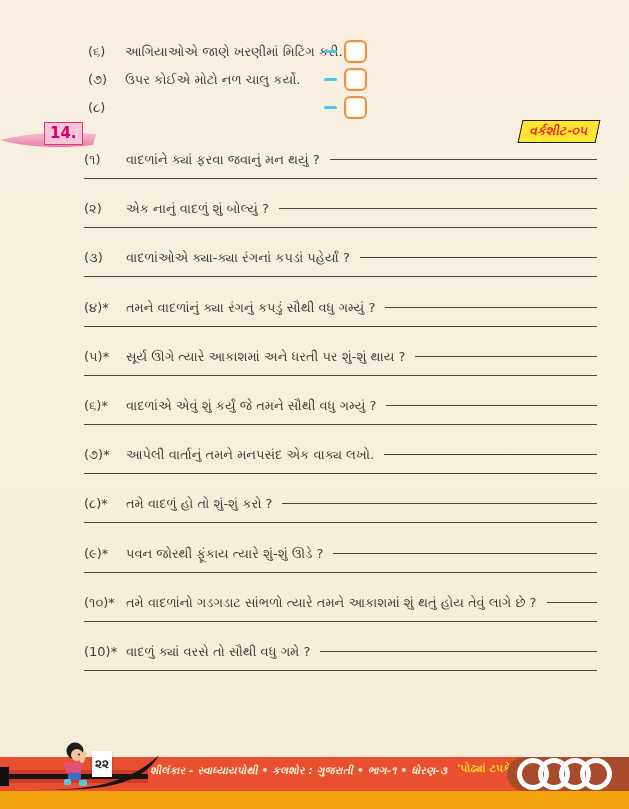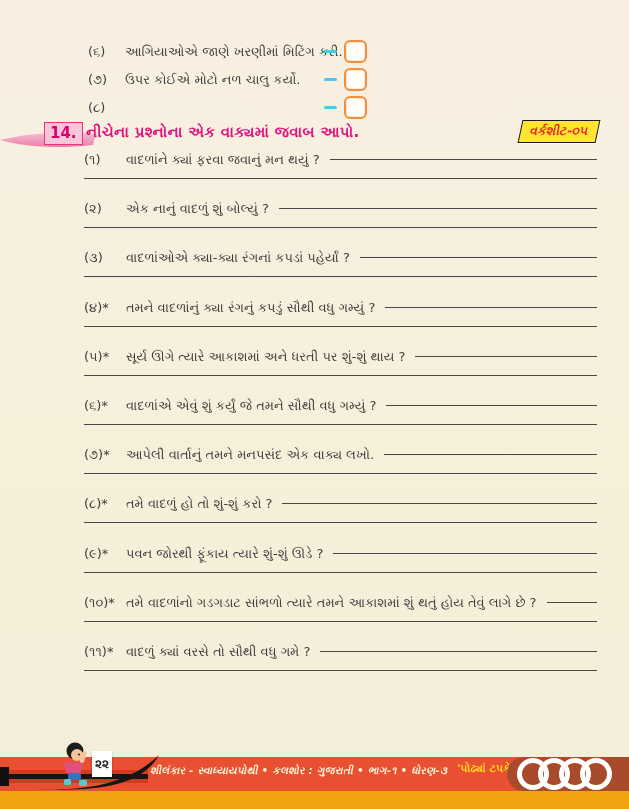--- a/index.html
+++ b/index.html
@@ -103,21 +103,20 @@
   <svg class="ribbon" width="96" height="20" viewBox="0 0 96 20">
     <defs>
       <linearGradient id="rg" x1="0" y1="0" x2="0" y2="1">
         <stop offset="0" stop-color="#f6bfd4"></stop>
           <stop offset="1" stop-color="#e87fa8"></stop>
       </linearGradient>
     </defs>
     <path d="M0,10 C28,3 62,1 96,4 L93,15 C60,19 24,17 0,10 Z" fill="url(#rg)"></path>
   </svg>
   <span class="section-num">14.</span>
-  <span class="section-title">નીચેના પ્રશ્નોના એક વાક્યમાં જવાબ આપો.</span>
   <span class="badge">વર્કશીટ-૦૫</span>
 </div>
 
 <main class="questions">
   <div class="q-block">
     <div class="q-row">
       <span class="q-num">(૧)</span>
       <span class="q-text">વાદળાંને ક્યાં ફરવા જવાનું મન થયું ?</span>
       <span class="q-fill-line"></span>
     </div>
@@ -190,21 +189,21 @@
   <div class="q-block">
     <div class="q-row">
       <span class="q-num">(૧૦)*</span>
       <span class="q-text">તમે વાદળાંનો ગડગડાટ સાંભળો ત્યારે તમને આકાશમાં શું થતું હોય તેવું લાગે છે ?</span>
       <span class="q-fill-line"></span>
     </div>
     <div class="q-underline"></div>
   </div>
   <div class="q-block">
     <div class="q-row">
-      <span class="q-num">(૧૧)*</span>
+      <span class="q-num">(10)*</span>
       <span class="q-text">વાદળું ક્યાં વરસે તો સૌથી વધુ ગમે ?</span>
       <span class="q-fill-line"></span>
     </div>
     <div class="q-underline"></div>
   </div>
 </main>
 
 <footer>
   <div class="footer-red"></div>
   <div class="footer-orange"></div>

